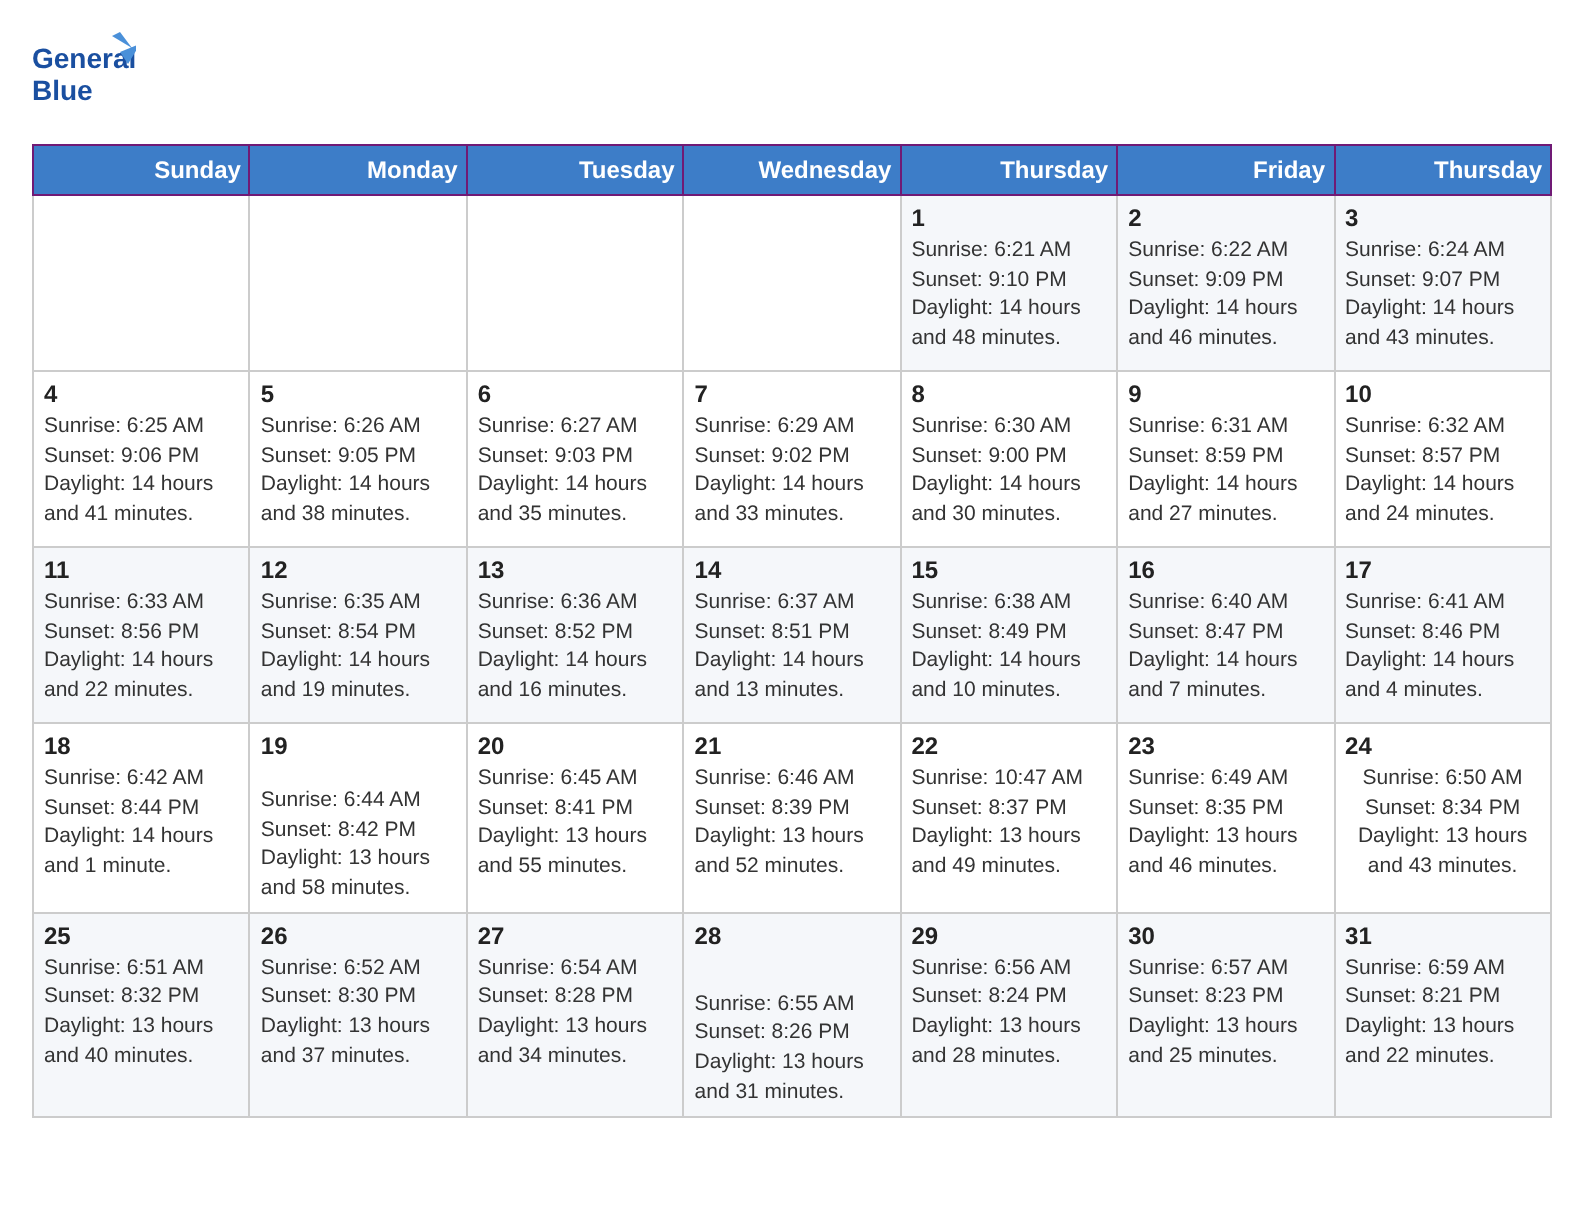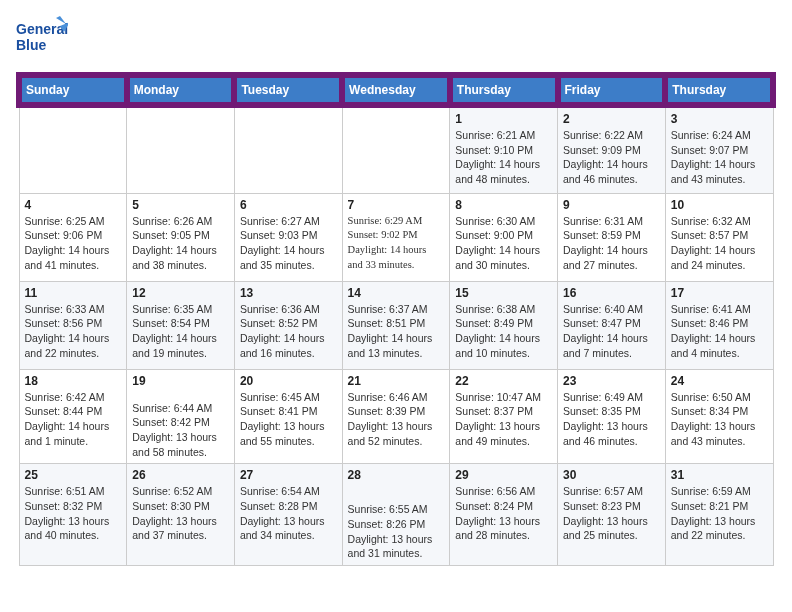--- a/index.html
+++ b/index.html
@@ -35,24 +35,24 @@
     }
     .calendar {
       width: 100%;
       border-collapse: collapse;
       font-size: 11px;
     }
     .calendar thead th {
       background: #3d7dc8;
       color: #fff;
       padding: 5px 4px;
-      text-align: left;
+      text-align: right;
       font-size: 12px;
       font-weight: bold;
-      border: 6px solid #701a75;
+      border: 1px solid #701a75;
     }
     .calendar tbody td {
       border: 1px solid #ccc;
       vertical-align: top;
       padding: 4px 5px;
       width: calc(100% / 7);
       height: 88px;
       background: #fff;
     }
     .calendar tbody tr:nth-child(odd) td {
@@ -155,21 +155,21 @@
         </td>
         <td>
           <div class="day-number">6</div>
           <div class="day-info" style="white-space: pre-line;">Sunrise: 6:27 AM
 Sunset: 9:03 PM
 Daylight: 14 hours
 and 35 minutes.</div>
         </td>
         <td>
           <div class="day-number">7</div>
-          <div class="day-info" style="white-space: pre-line; font-family: Liberation Serif, serif;">Sunrise: 6:29 AM
+          <div class="day-info" style="white-space: pre-line;">Sunrise: 6:29 AM
 Sunset: 9:02 PM
 Daylight: 14 hours
 and 33 minutes.</div>
         </td>
         <td>
           <div class="day-number">8</div>
           <div class="day-info" style="white-space: pre-line;">Sunrise: 6:30 AM
 Sunset: 9:00 PM
 Daylight: 14 hours
 and 30 minutes.</div>
@@ -278,21 +278,21 @@
         </td>
         <td>
           <div class="day-number">23</div>
           <div class="day-info" style="white-space: pre-line;">Sunrise: 6:49 AM
 Sunset: 8:35 PM
 Daylight: 13 hours
 and 46 minutes.</div>
         </td>
         <td>
           <div class="day-number">24</div>
-          <div class="day-info" style="white-space: pre-line;">Sunrise: 6:50 AM
+          <div class="day-info" style="white-space: pre-line; text-align: center;">Sunrise: 6:50 AM
 Sunset: 8:34 PM
 Daylight: 13 hours
 and 43 minutes.</div>
         </td>
       </tr>
       <tr>
         <td>
           <div class="day-number">25</div>
           <div class="day-info" style="white-space: pre-line;">Sunrise: 6:51 AM
 Sunset: 8:32 PM

